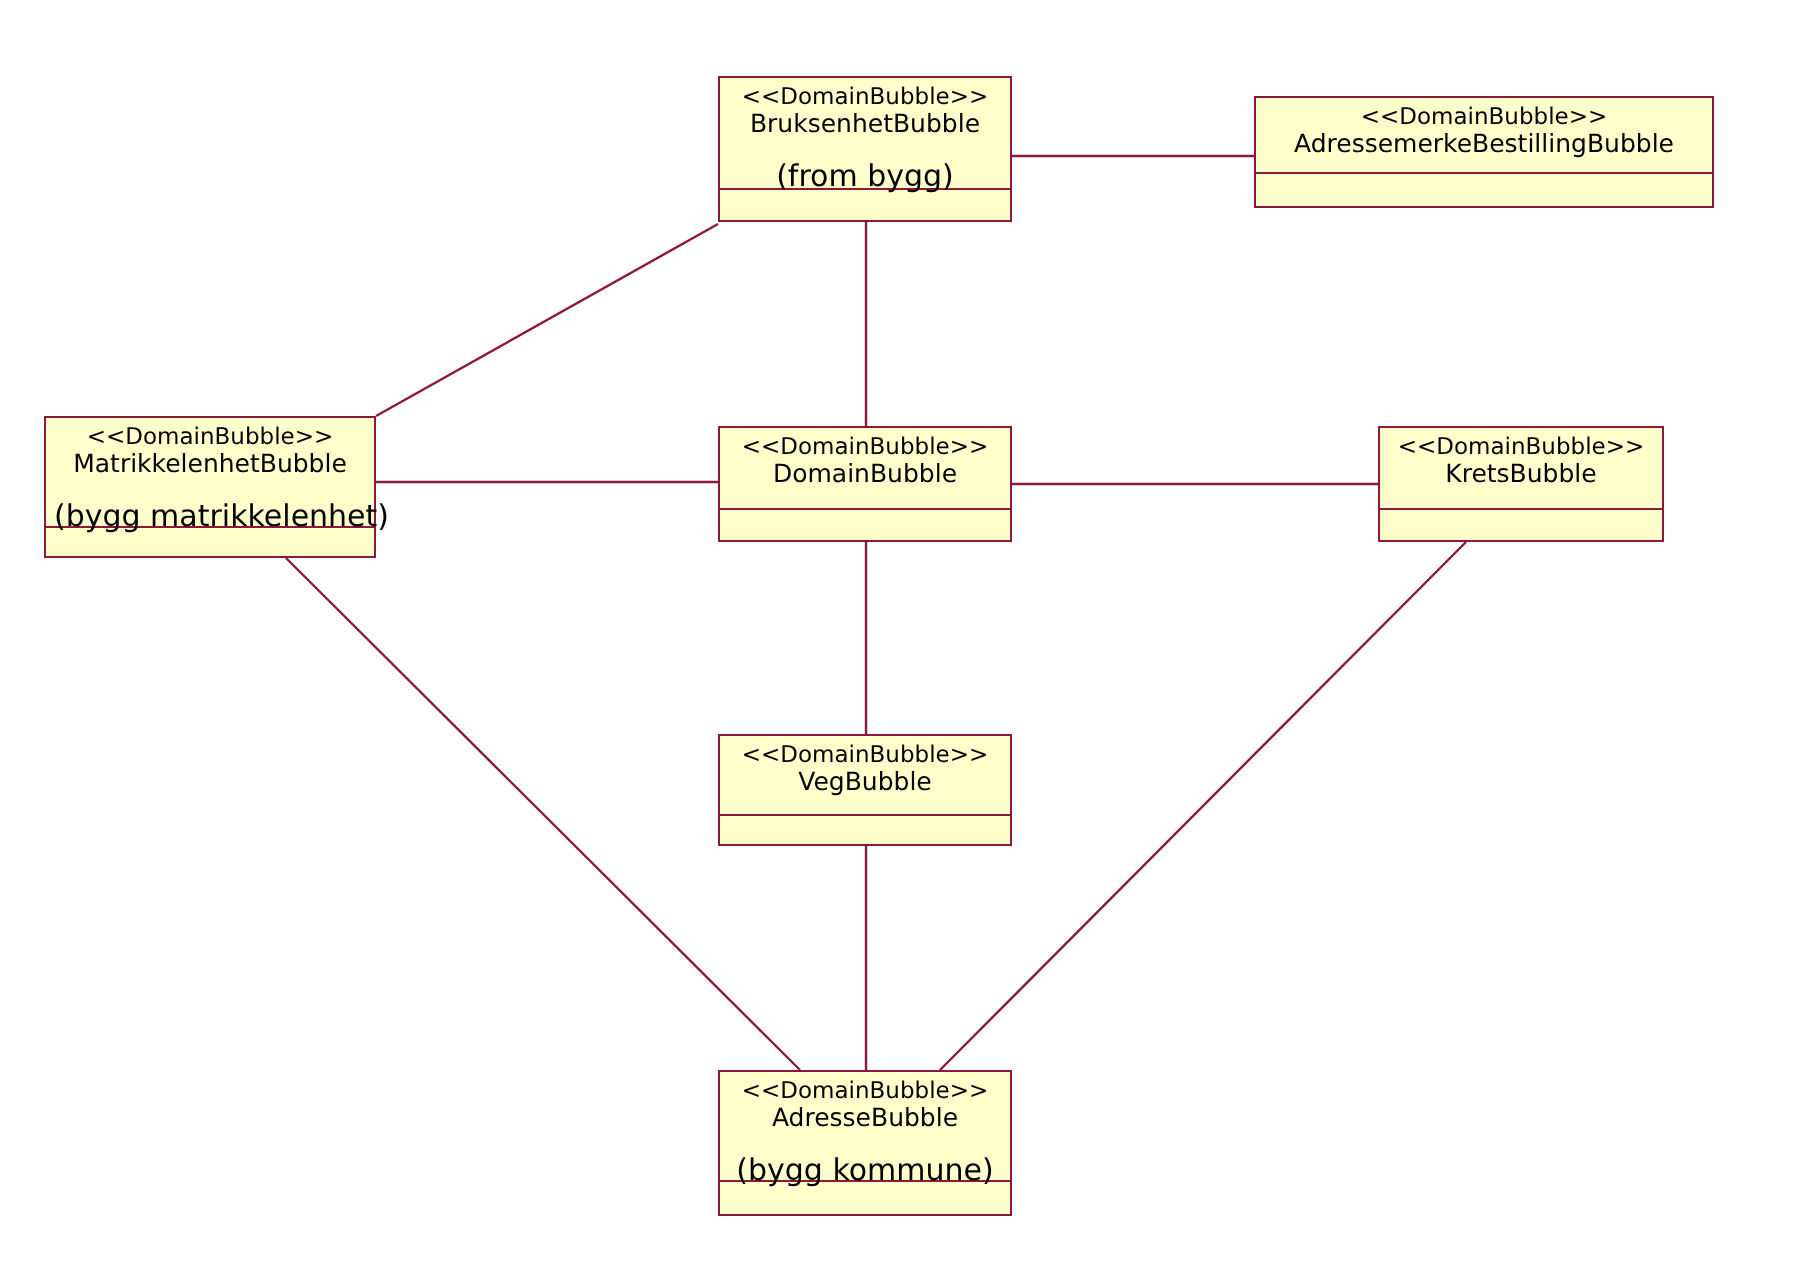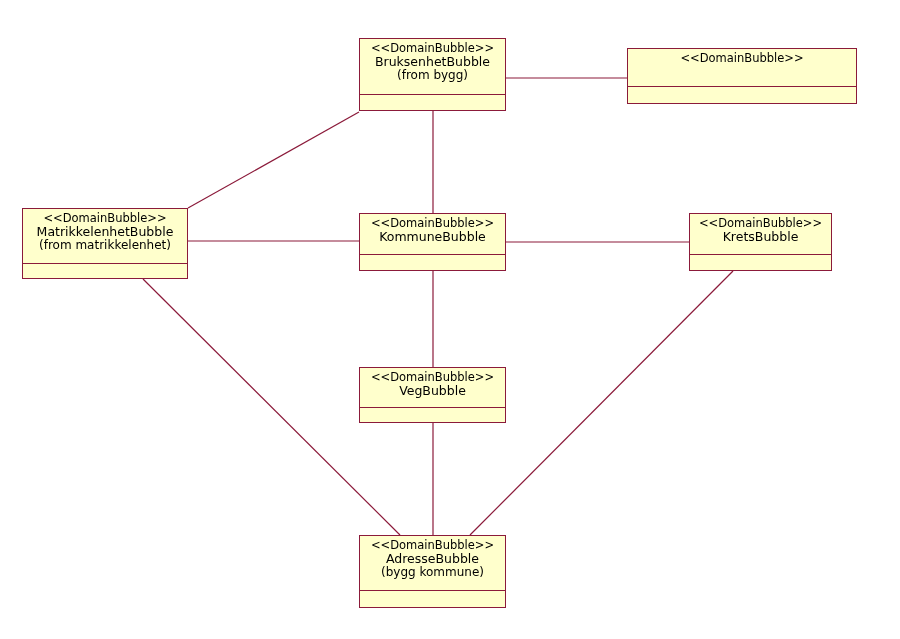--- a/index.html
+++ b/index.html
@@ -51,23 +51,23 @@
     white-space: nowrap;
   }
   .uml-name {
     display: block;
     font-size: 12.5px;
     white-space: nowrap;
     margin-top: 1px;
   }
   .uml-from {
     display: block;
-    font-size: 12px;
+    font-size: 15px;
     white-space: nowrap;
-    margin-top: 1px;
+    margin-top: 13px;
   }
   .uml-from:empty {
     display: none;
   }
   .uml-attrs {
     flex: 1 1 auto;
     min-height: 10px;
   }
 </style>
 </head>
@@ -92,35 +92,36 @@
         <div class="uml-header" style="height: 56px; border-bottom-color: rgb(139, 26, 58);">
           <span class="uml-stereotype">&lt;&lt;DomainBubble&gt;&gt;</span>
           <span class="uml-name">BruksenhetBubble</span>
           <span class="uml-from">(from bygg)</span>
         </div>
         <div class="uml-attrs"></div>
       </div>
       <div class="uml-class" style="left: 627px; top: 48px; width: 230px; height: 56px; background: rgb(255, 255, 204); border-color: rgb(139, 26, 58);">
         <div class="uml-header" style="height: 38px; border-bottom-color: rgb(139, 26, 58);">
           <span class="uml-stereotype">&lt;&lt;DomainBubble&gt;&gt;</span>
+          <span class="uml-name">AdressemerkeBestillingBubble</span>
         </div>
         <div class="uml-attrs"></div>
       </div>
       <div class="uml-class" style="left: 22px; top: 208px; width: 166px; height: 71px; background: rgb(255, 255, 204); border-color: rgb(139, 26, 58);">
         <div class="uml-header" style="height: 55px; border-bottom-color: rgb(139, 26, 58);">
           <span class="uml-stereotype">&lt;&lt;DomainBubble&gt;&gt;</span>
           <span class="uml-name">MatrikkelenhetBubble</span>
-          <span class="uml-from">(from matrikkelenhet)</span>
+          <span class="uml-from">(bygg matrikkelenhet)</span>
         </div>
         <div class="uml-attrs"></div>
       </div>
       <div class="uml-class" style="left: 359px; top: 213px; width: 147px; height: 58px; background: rgb(255, 255, 204); border-color: rgb(139, 26, 58);">
         <div class="uml-header" style="height: 41px; border-bottom-color: rgb(139, 26, 58);">
           <span class="uml-stereotype">&lt;&lt;DomainBubble&gt;&gt;</span>
-          <span class="uml-name">KommuneBubble</span>
+          <span class="uml-name">DomainBubble</span>
         </div>
         <div class="uml-attrs"></div>
       </div>
       <div class="uml-class" style="left: 689px; top: 213px; width: 143px; height: 58px; background: rgb(255, 255, 204); border-color: rgb(139, 26, 58);">
         <div class="uml-header" style="height: 41px; border-bottom-color: rgb(139, 26, 58);">
           <span class="uml-stereotype">&lt;&lt;DomainBubble&gt;&gt;</span>
           <span class="uml-name">KretsBubble</span>
         </div>
         <div class="uml-attrs"></div>
       </div>

